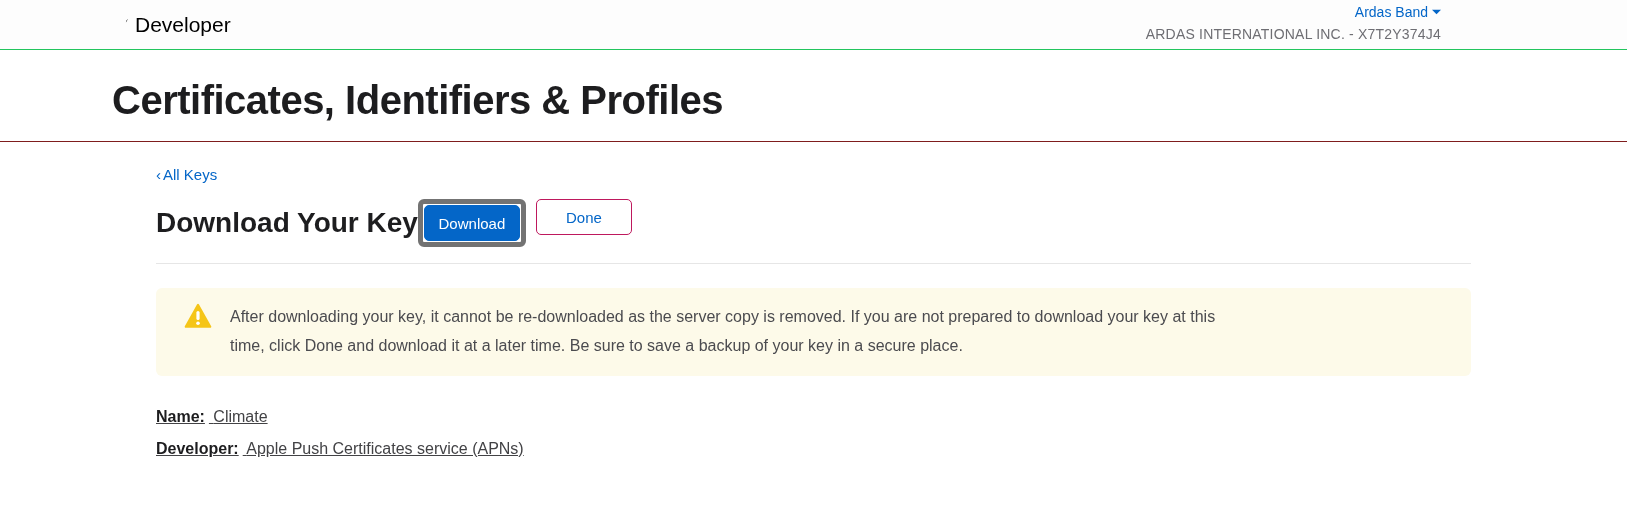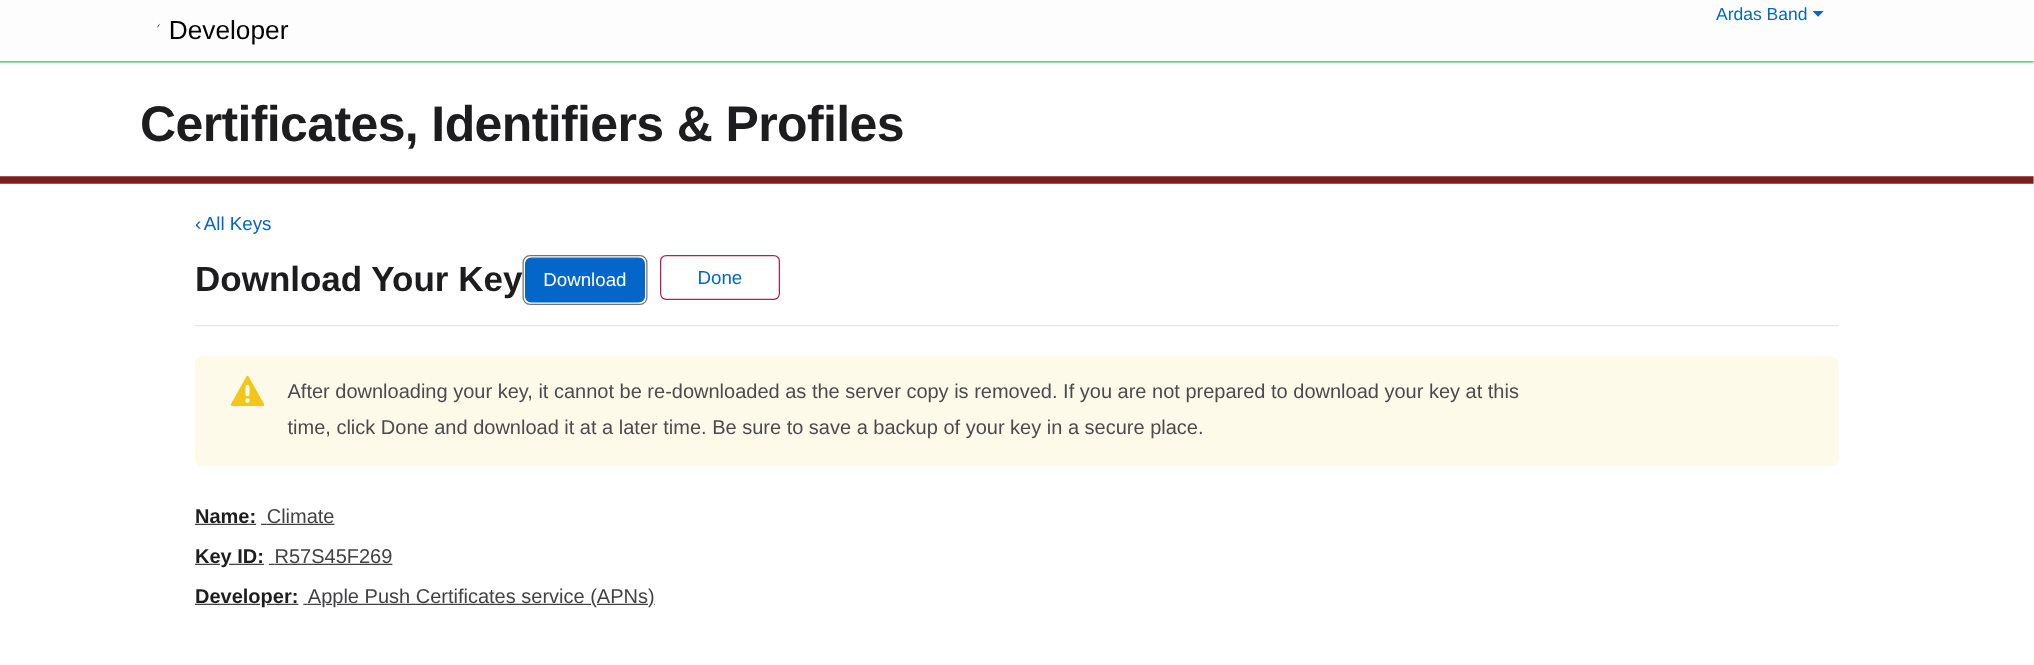--- a/index.html
+++ b/index.html
@@ -21,21 +21,21 @@
       align-items: center;
       gap: 6px;
       height: 100%;
       font-size: 21px;
       font-weight: 500;
       color: #000;
     }
     .brand svg { width: 17px; height: 20px; fill: #000; }
     .account-block {
       position: absolute;
-      right: 168px;
+      right: 186px;
       top: 2px;
       text-align: right;
       line-height: 1.3;
     }
     .account-user {
       color: #0466C8;
       font-size: 14px;
       display: inline-flex;
       align-items: center;
       gap: 4px;
@@ -43,21 +43,21 @@
     }
     .account-user svg { width: 9px; height: 9px; fill: #0466C8; }
     .account-org {
       color: #6e6e73;
       font-size: 14px;
       letter-spacing: 0.2px;
       margin-top: 2px;
     }
     .page-title-row {
       padding: 28px 112px 18px;
-      border-bottom: 6px solid #7f1d1d;
+      border-bottom: 1px solid #7f1d1d;
     }
     .page-title {
       font-size: 40px;
       font-weight: 700;
       letter-spacing: -0.5px;
     }
     .content {
       padding: 24px 156px 0;
     }
     .back-link {
@@ -93,21 +93,21 @@
       font-size: 15px;
       cursor: pointer;
       font-family: inherit;
     }
     .btn-primary {
       background: #0466C8;
       color: #fff;
       border: 1px solid #0466C8;
     }
     .highlight-box {
-      border: 1px solid #737373;
+      border: 5px solid #737373;
       border-radius: 6px;
       padding: 1px;
     }
     .btn-secondary {
       background: #fff;
       color: #0466C8;
       border: 1px solid #be185d;
     }
     .alert {
       margin-top: 24px;
@@ -154,20 +154,21 @@
   </div>
   <div class="account-block">
     <div class="account-user">
       <span>Ardas Band</span>
       <span>
         <svg viewBox="0 0 10 6">
             <path d="M0 0l5 5 5-5z"></path>
           </svg>
       </span>
     </div>
+    <div class="account-org">ARDAS INTERNATIONAL INC. - X7T2Y374J4</div>
   </div>
 </div>
 
 <div class="page-title-row">
   <h1 class="page-title">Certificates, Identifiers &amp; Profiles</h1>
 </div>
 
 <div class="content">
 
   <a href="#" class="back-link">
@@ -195,22 +196,18 @@
     </span>
     <div class="alert-text">After downloading your key, it cannot be re-downloaded as the server copy is removed. If you are not prepared to download your key at this time, click Done and download it at a later time. Be sure to save a backup of your key in a secure place.</div>
   </div>
 
   <div class="details">
     <div class="details-row">
       <span class="lbl">Name:</span>
       <span>Climate</span>
     </div>
     <div class="details-row">
-      <span class="lbl">Key ID:</span>
-      <span>R57S45F269</span>
-    </div>
-    <div class="details-row">
       <span class="lbl">Developer:</span>
       <span>Apple Push Certificates service (APNs)</span>
     </div>
   </div>
 
 </div>
 
 </body></html>

